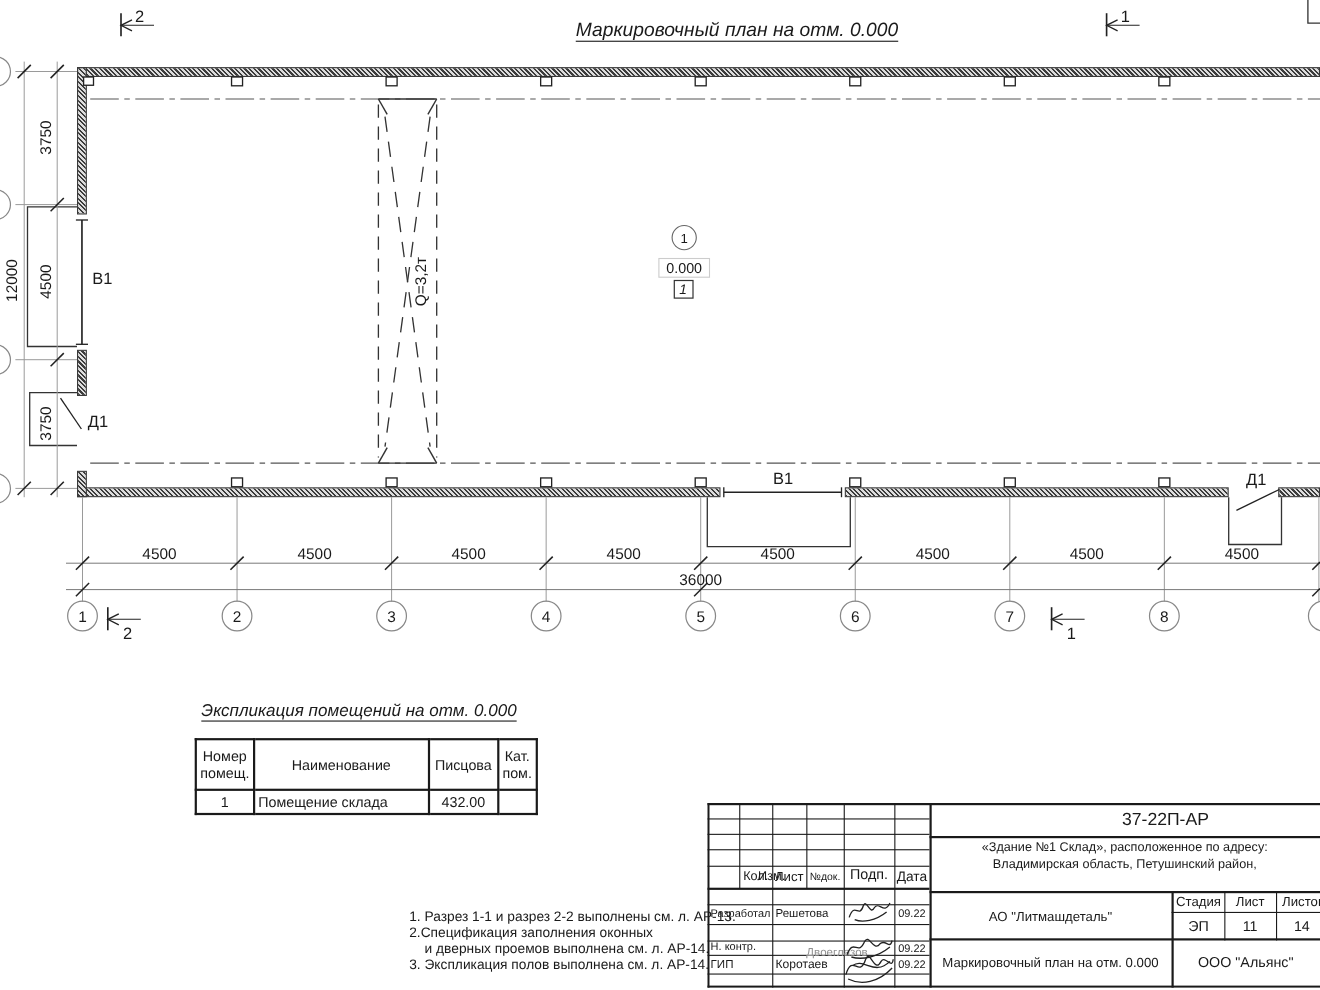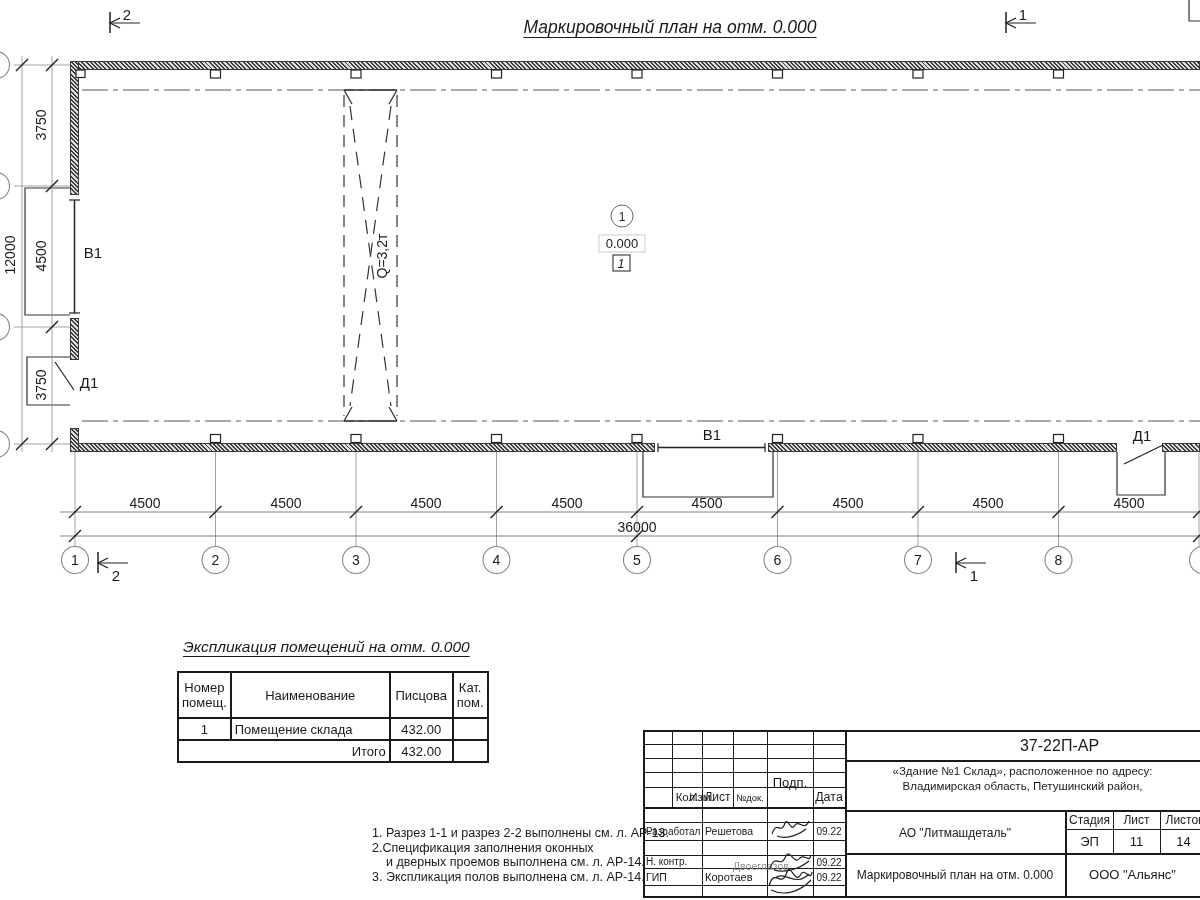--- a/index.html
+++ b/index.html
@@ -256,25 +256,20 @@
     <td class="c">Наименование</td>
     <td class="c">Писцова</td>
     <td class="c">Кат. пом.</td>
   </tr>
   <tr style="height:22px;">
     <td class="c">1</td>
     <td>Помещение склада</td>
     <td class="c">432.00</td>
     <td></td>
   </tr>
-  <tr style="height:22px;">
-    <td class="r" colspan="2">Итого</td>
-    <td class="c">432.00</td>
-    <td></td>
-  </tr>
 </tbody>
   </table>
 
 <div class="notes">
   <div>1. Разрез 1-1 и разрез 2-2 выполнены см. л. АР-13.</div>
   <div>2.Спецификация заполнения оконных</div>
   <div class="indent">и дверных проемов выполнена см. л. АР-14.</div>
   <div>3. Экспликация полов выполнена см. л. АР-14.</div>
 </div>
 
@@ -305,21 +300,21 @@
   <div class="ln" style="left:170px;top:0;width:1px;height:168px;"></div>
   <div class="ln" style="left:202px;top:0;width:2px;height:168px;"></div>
   <div class="ln" style="left:422px;top:80px;width:2px;height:88px;"></div>
   <div class="ln" style="left:470px;top:80px;width:1px;height:45px;"></div>
   <div class="ln" style="left:517px;top:80px;width:1px;height:45px;"></div>
 
   <div class="cell" style="left:0;top:57px;width:29px;height:20px;font-size:11.5px;margin-left:44px;">Изм.</div>
   <div class="cell" style="left:29px;top:57px;width:30px;height:20px;font-size:11.5px;">Кол.</div>
   <div class="cell" style="left:59px;top:57px;width:31px;height:20px;font-size:12px;">Лист</div>
   <div class="cell" style="left:90px;top:57px;width:34px;height:20px;font-size:9.5px;">№док.</div>
-  <div class="cell" style="left:124px;top:42px;width:46px;height:20px;font-size:13px;text-align:center;">Подп.</div>
+  <div class="cell" style="left:124px;top:54px;width:46px;height:20px;font-size:13px;text-align:center;">Подп.</div>
   <div class="cell" style="left:170px;top:57px;width:32px;height:20px;font-size:12.5px;">Дата</div>
 
   <div class="cell cl" style="left:3px;top:92px;width:56px;height:18px;font-size:10px;">Разработал</div>
   <div class="cell cl" style="left:62px;top:92px;width:61px;height:18px;font-size:10.5px;">Решетова</div>
   <div class="cell" style="left:170px;top:94px;width:32px;height:14px;font-size:10px;">09.22</div>
 
   <div class="cell cl" style="left:3px;top:125px;width:56px;height:13px;font-size:10px;">Н. контр.</div>
   <div class="cell cl grey" style="left:62px;top:129px;width:61px;height:13px;font-size:10.5px;margin-left:28px;">Двоеглазов</div>
   <div class="cell" style="left:170px;top:126px;width:32px;height:12px;font-size:10px;">09.22</div>
 

